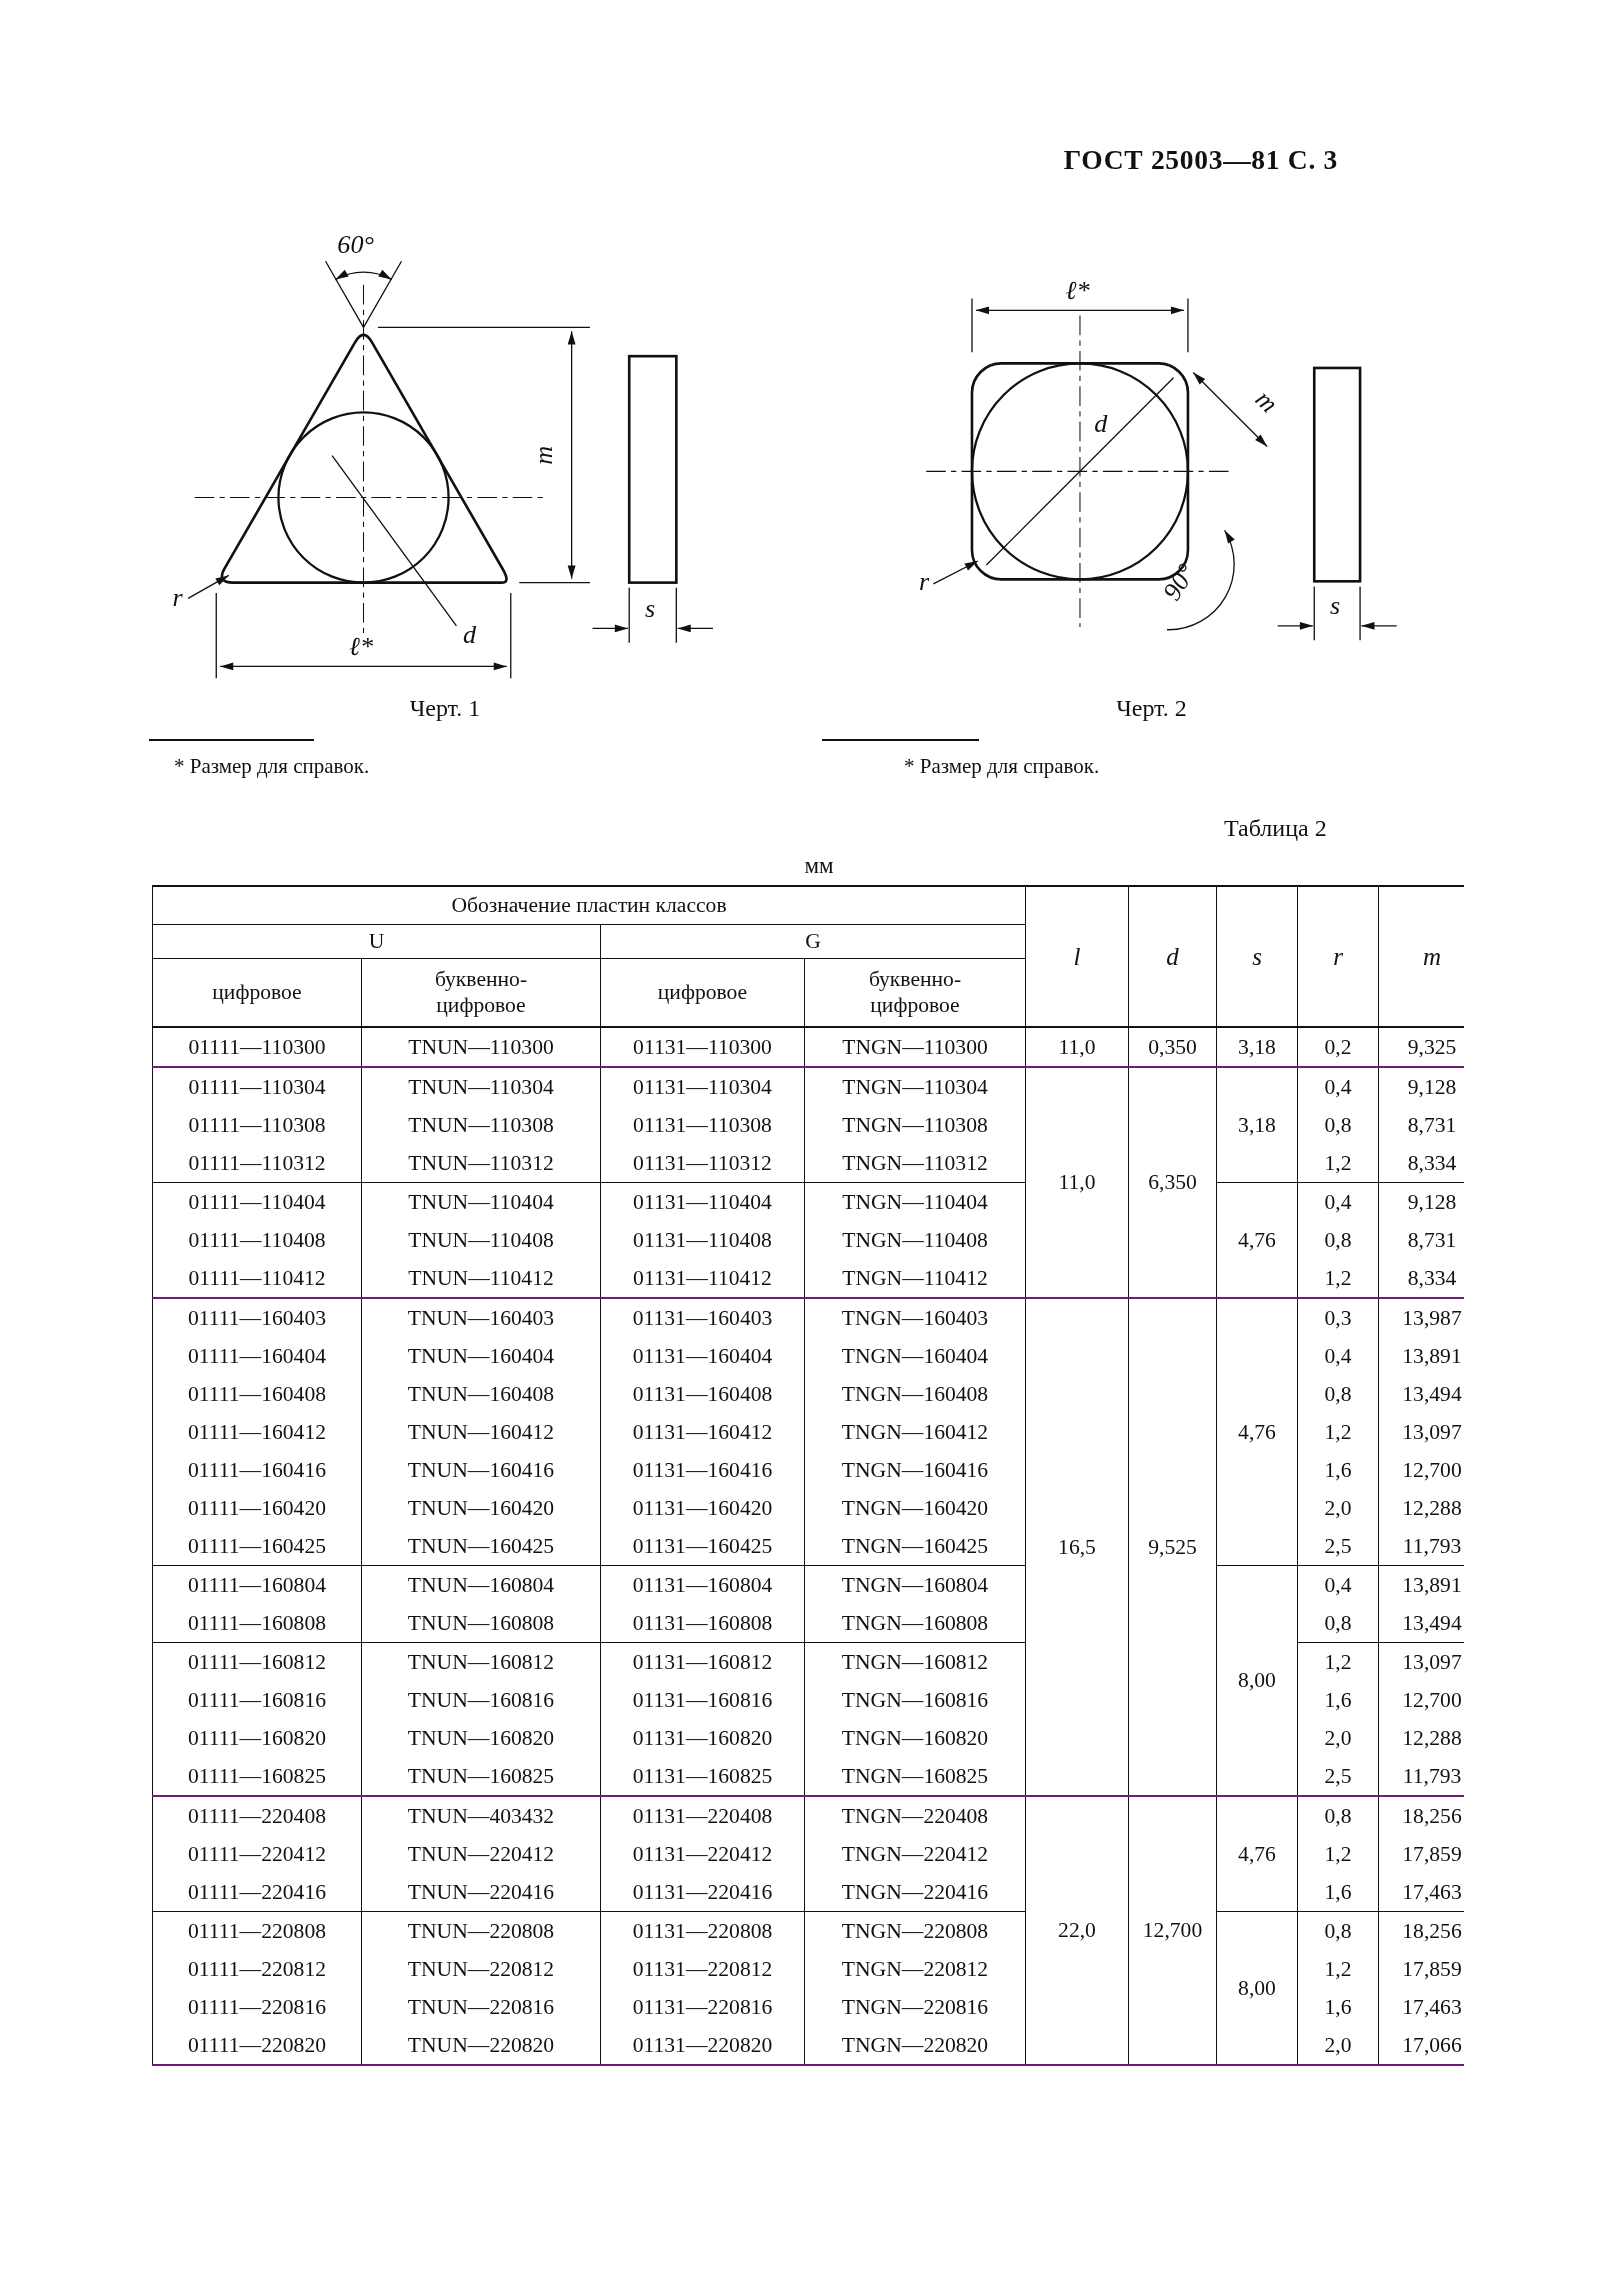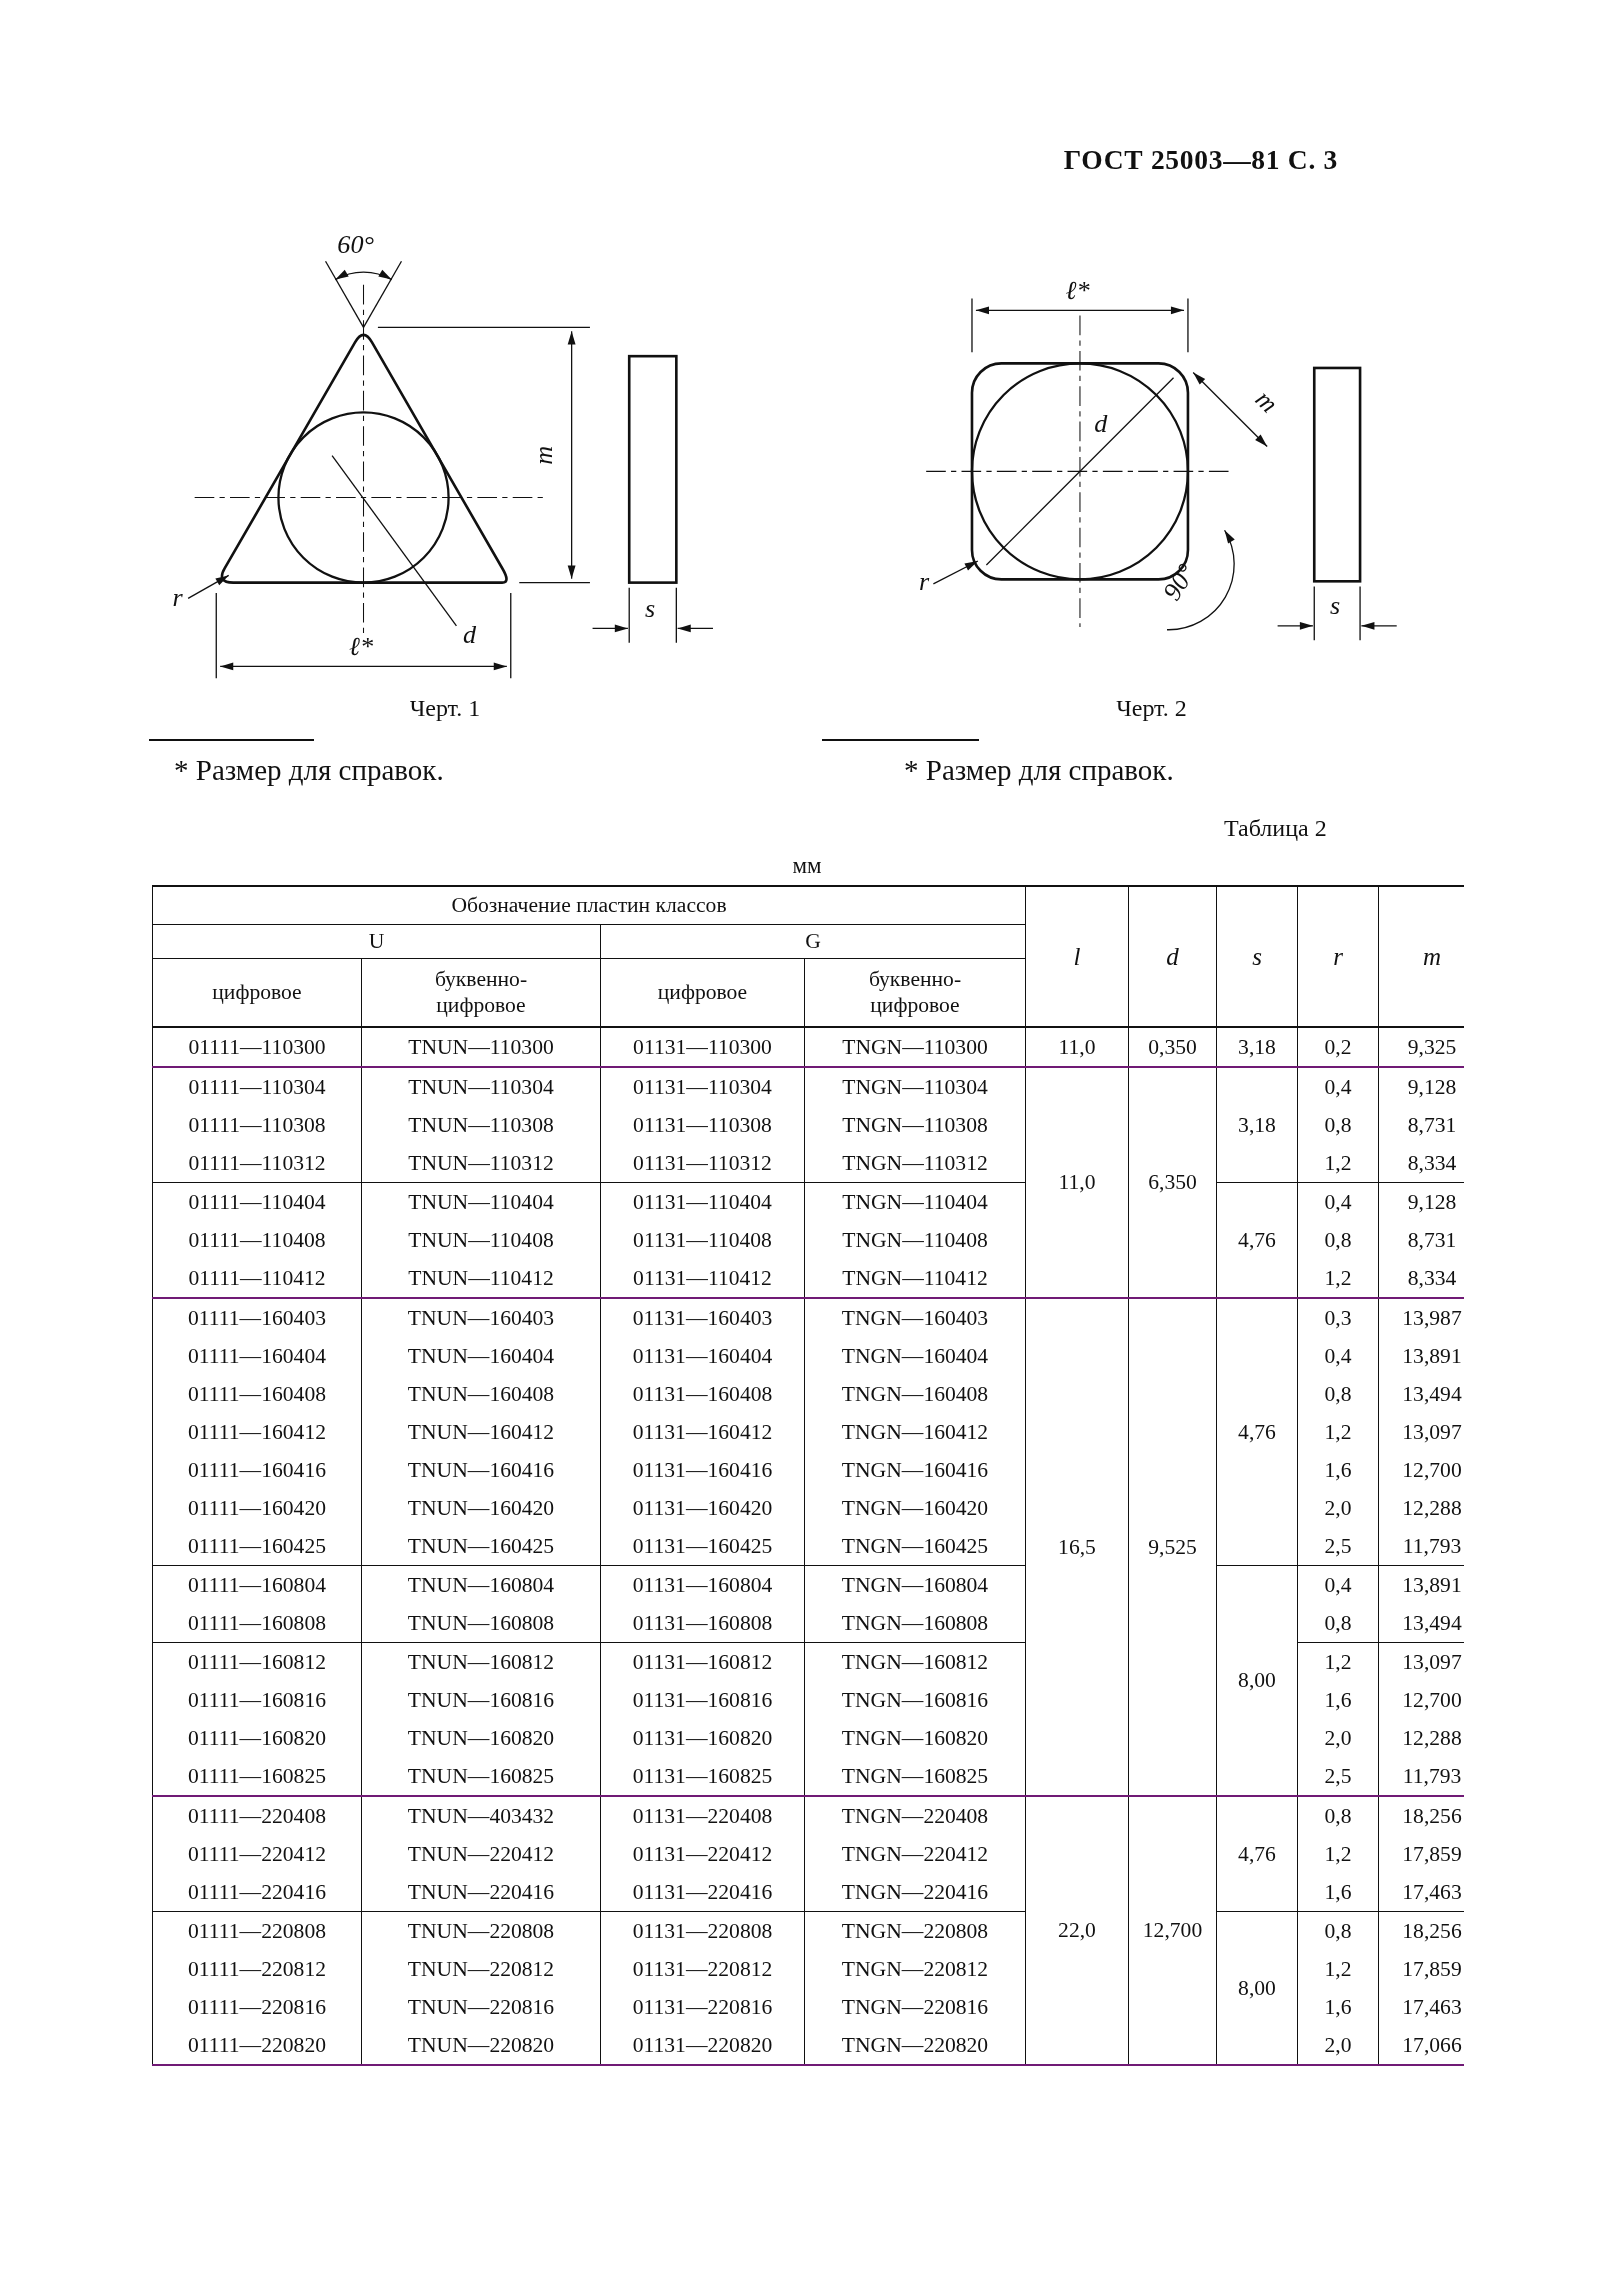--- a/index.html
+++ b/index.html
@@ -12,26 +12,26 @@
   .fig{position:absolute;}
   #fig1{left:141px;top:216px;}
   #fig2{left:864px;top:216px;}
   .fig-caption{position:absolute;font-size:24px;}
   #cap1{top:695px;left:347px;width:196px;text-align:center;}
   #cap2{top:695px;left:1047px;width:209px;text-align:center;}
 
   .footnote-rule{position:absolute;height:0;border-top:2px solid #111;}
   #rule1{top:739px;left:149px;width:165px;}
   #rule2{top:739px;left:822px;width:157px;}
-  .footnote{position:absolute;top:754px;font-size:29px;}
+  .footnote{position:absolute;top:754px;font-size:21px;}
   #note1{left:174px;}
   #note2{left:904px;}
 
   .table-caption{position:absolute;top:815px;left:1224px;width:262px;font-size:24px;}
-  .table-unit{position:absolute;top:853px;left:140px;width:1334px;text-align:center;font-size:23px;}
+  .table-unit{position:absolute;top:853px;left:152px;width:1334px;text-align:center;font-size:23px;}
   .tbl-wrap{position:absolute;top:885px;left:152px;}
 
   table.tbl{border-collapse:collapse;table-layout:fixed;width:1334px;font-size:21.6px;
             border-top:2px solid #111;}
   .tbl th,.tbl td{border-left:1.3px solid #111;border-right:1.3px solid #111;text-align:center;
             vertical-align:middle;font-weight:normal;padding:0 2.6px;color:#111;}
   .tbl thead th.h1{height:37px;border-bottom:1.3px solid #111;}
   .tbl thead th.h2{height:33px;border-bottom:1.3px solid #111;}
   .tbl thead th.h3{height:67px;border-bottom:2px solid #111;}
   .tbl thead th.dimh{font-style:italic;font-size:25px;border-bottom:2px solid #111;}

